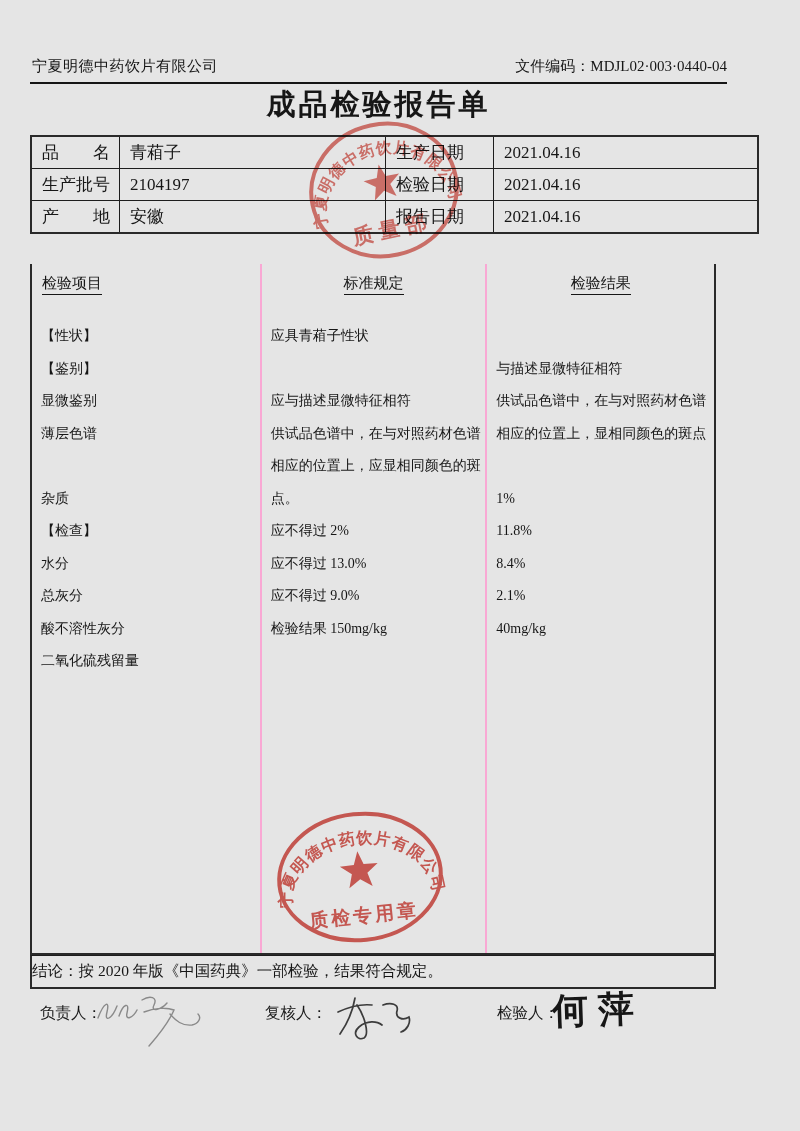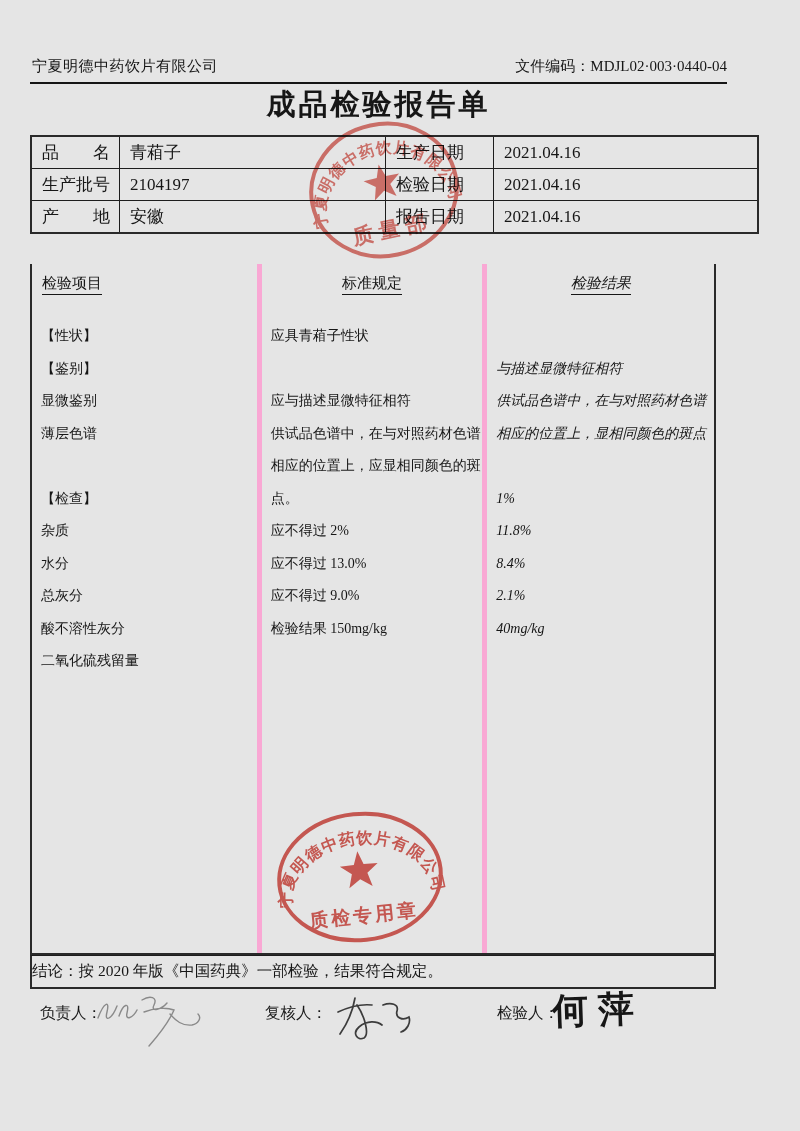--- a/index.html
+++ b/index.html
@@ -16,22 +16,22 @@
              table-layout:fixed;font-size:17px;}
   table.info td{border:1px solid #1d1d1d;height:31px;padding:0 0 0 10px;white-space:nowrap;overflow:hidden;}
   table.info{border:2px solid #2a2a2a;}
   td.c-label{width:77px;}
   td.c-value{width:255px;}
   td.c-dlabel{width:97px;}
   td.c-dvalue{width:253px;padding-left:13px;}
 
   .ins{position:absolute;left:30px;top:264px;width:686px;height:691px;box-sizing:border-box;
        border:2px solid #2a2a2a;border-top:none;display:flex;}
-  .ins-col{box-sizing:border-box;border-right:5px solid #f9a8d4;}
-  .ins-col:last-child{border-right:none;font-style:italic;}
+  .ins-col{box-sizing:border-box;border-right:2px solid #f9a8d4;}
+  .ins-col:last-child{border-right:none;}
   .col-items{width:231px;}
   .col-standard{width:227px;}
   .col-result{width:228px;}
   .ins-header{height:56px;padding-top:10px;font-size:15px;box-sizing:border-box;}
   .ins-header.left{padding-left:10px;text-align:left;}
   .ins-header.center{text-align:center;}
   .ins-header span{border-bottom:1px solid #161616;padding-bottom:3px;}
   .ins-line{height:32.5px;line-height:32.5px;font-size:14px;padding-left:9px;
             white-space:nowrap;overflow:visible;}
 
@@ -85,22 +85,22 @@
     </table>
 
   <div class="ins">
     <div class="ins-col col-items">
       <div class="ins-header left"><span>检验项目</span></div>
       <div class="ins-line">【性状】</div>
       <div class="ins-line">【鉴别】</div>
       <div class="ins-line">显微鉴别</div>
       <div class="ins-line">薄层色谱</div>
       <div class="ins-line"></div>
+      <div class="ins-line">杂质</div>
       <div class="ins-line">【检查】</div>
-      <div class="ins-line">杂质</div>
       <div class="ins-line">水分</div>
       <div class="ins-line">总灰分</div>
       <div class="ins-line">酸不溶性灰分</div>
       <div class="ins-line">二氧化硫残留量</div>
     </div>
     <div class="ins-col col-standard">
       <div class="ins-header center"><span>标准规定</span></div>
       <div class="ins-line">应具青葙子性状</div>
       <div class="ins-line"></div>
       <div class="ins-line">应与描述显微特征相符</div>

